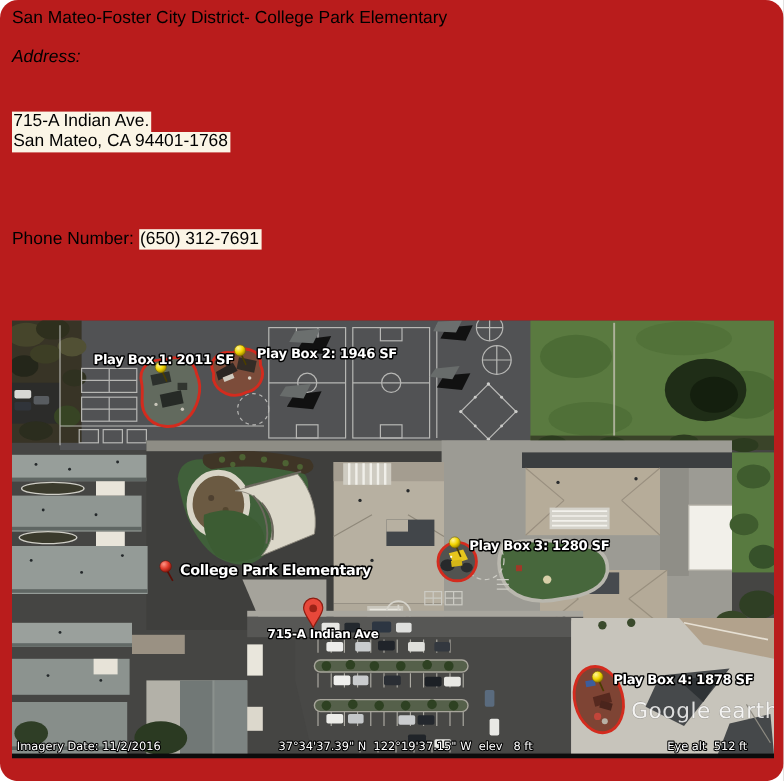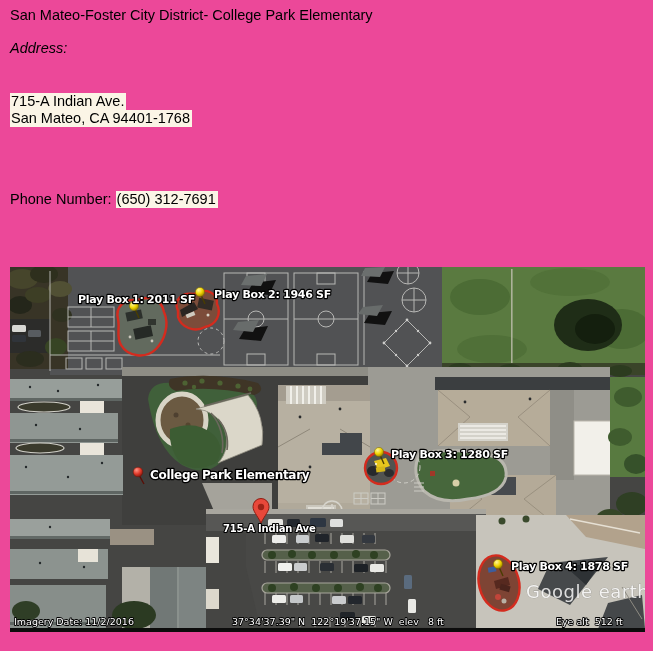--- a/index.html
+++ b/index.html
@@ -1,17 +1,17 @@
 <!DOCTYPE html>
 <html><head>
 <meta charset="utf-8">
 <style>
   html,body{margin:0;padding:0;background:#fff;}
-  .page{position:relative;width:653px;height:651px;background:#ec4899;overflow:hidden;
-        font-family:"Liberation Sans",sans-serif;color:#000;}
+  .page{position:relative;width:653px;height:651px;background:#b91c1c;overflow:hidden;
+        font-family:"Liberation Sans",sans-serif;color:#000;border-radius:15px;}
   .doc-line{position:absolute;left:10px;font-size:14.5px;line-height:17px;white-space:pre;}
   .t-title{top:7px;}
   .t-addr-label{top:40px;font-style:italic;}
   .t-addr1{top:93px;}
   .t-addr2{top:110px;}
   .t-phone{top:191px;}
   .hl{background:#fbf5e6;padding:0 2px 1px 1px;}
   .map-wrap{position:absolute;left:10px;top:267px;width:583px;height:365px;}
   svg{display:block;}
   .map-label{font:bold 11px "DejaVu Sans",sans-serif;fill:#fff;stroke:#000;stroke-width:2.4px;

